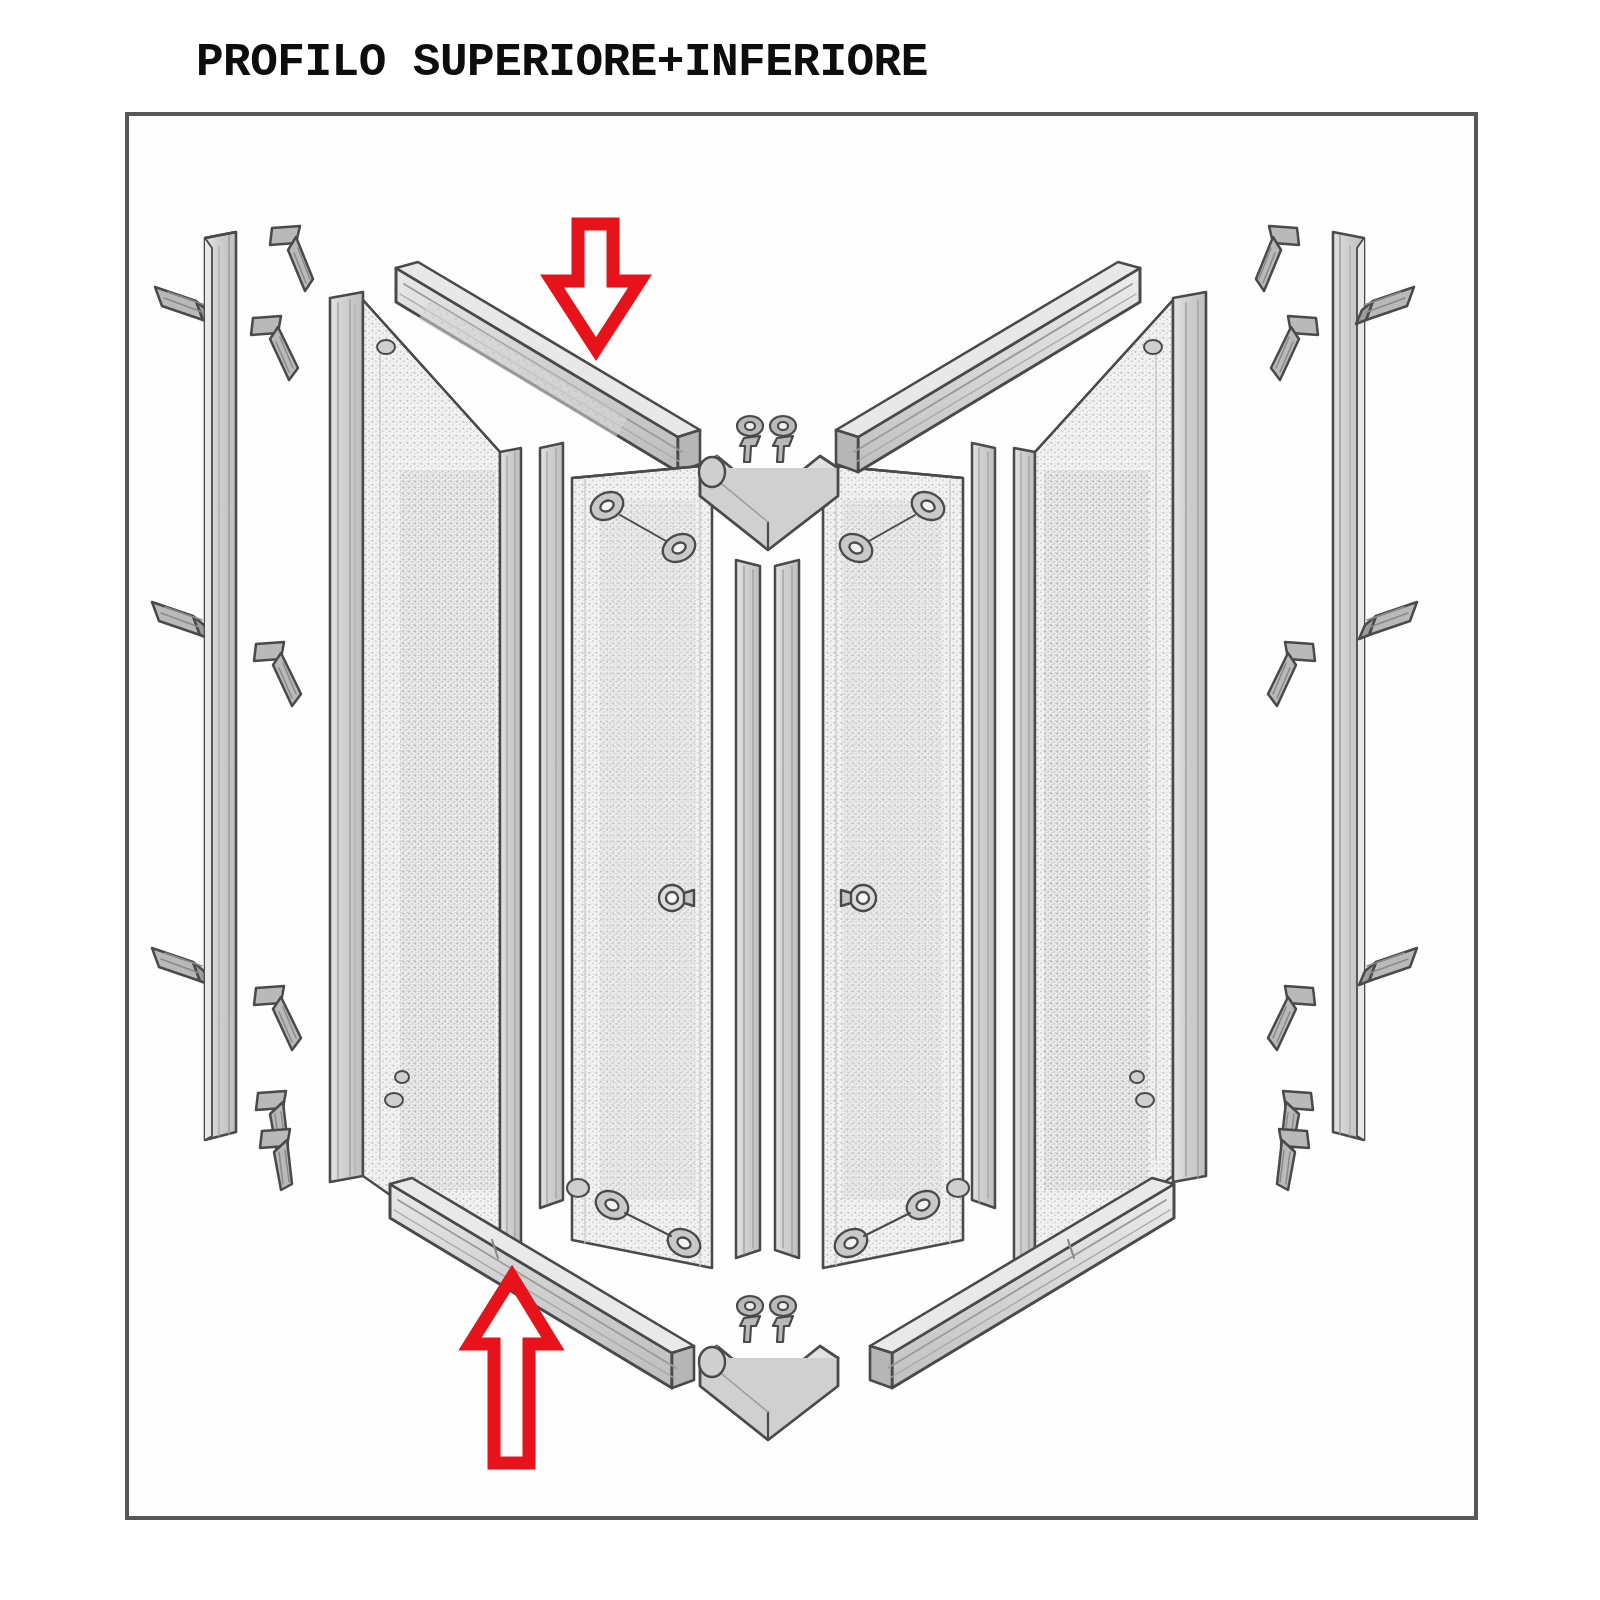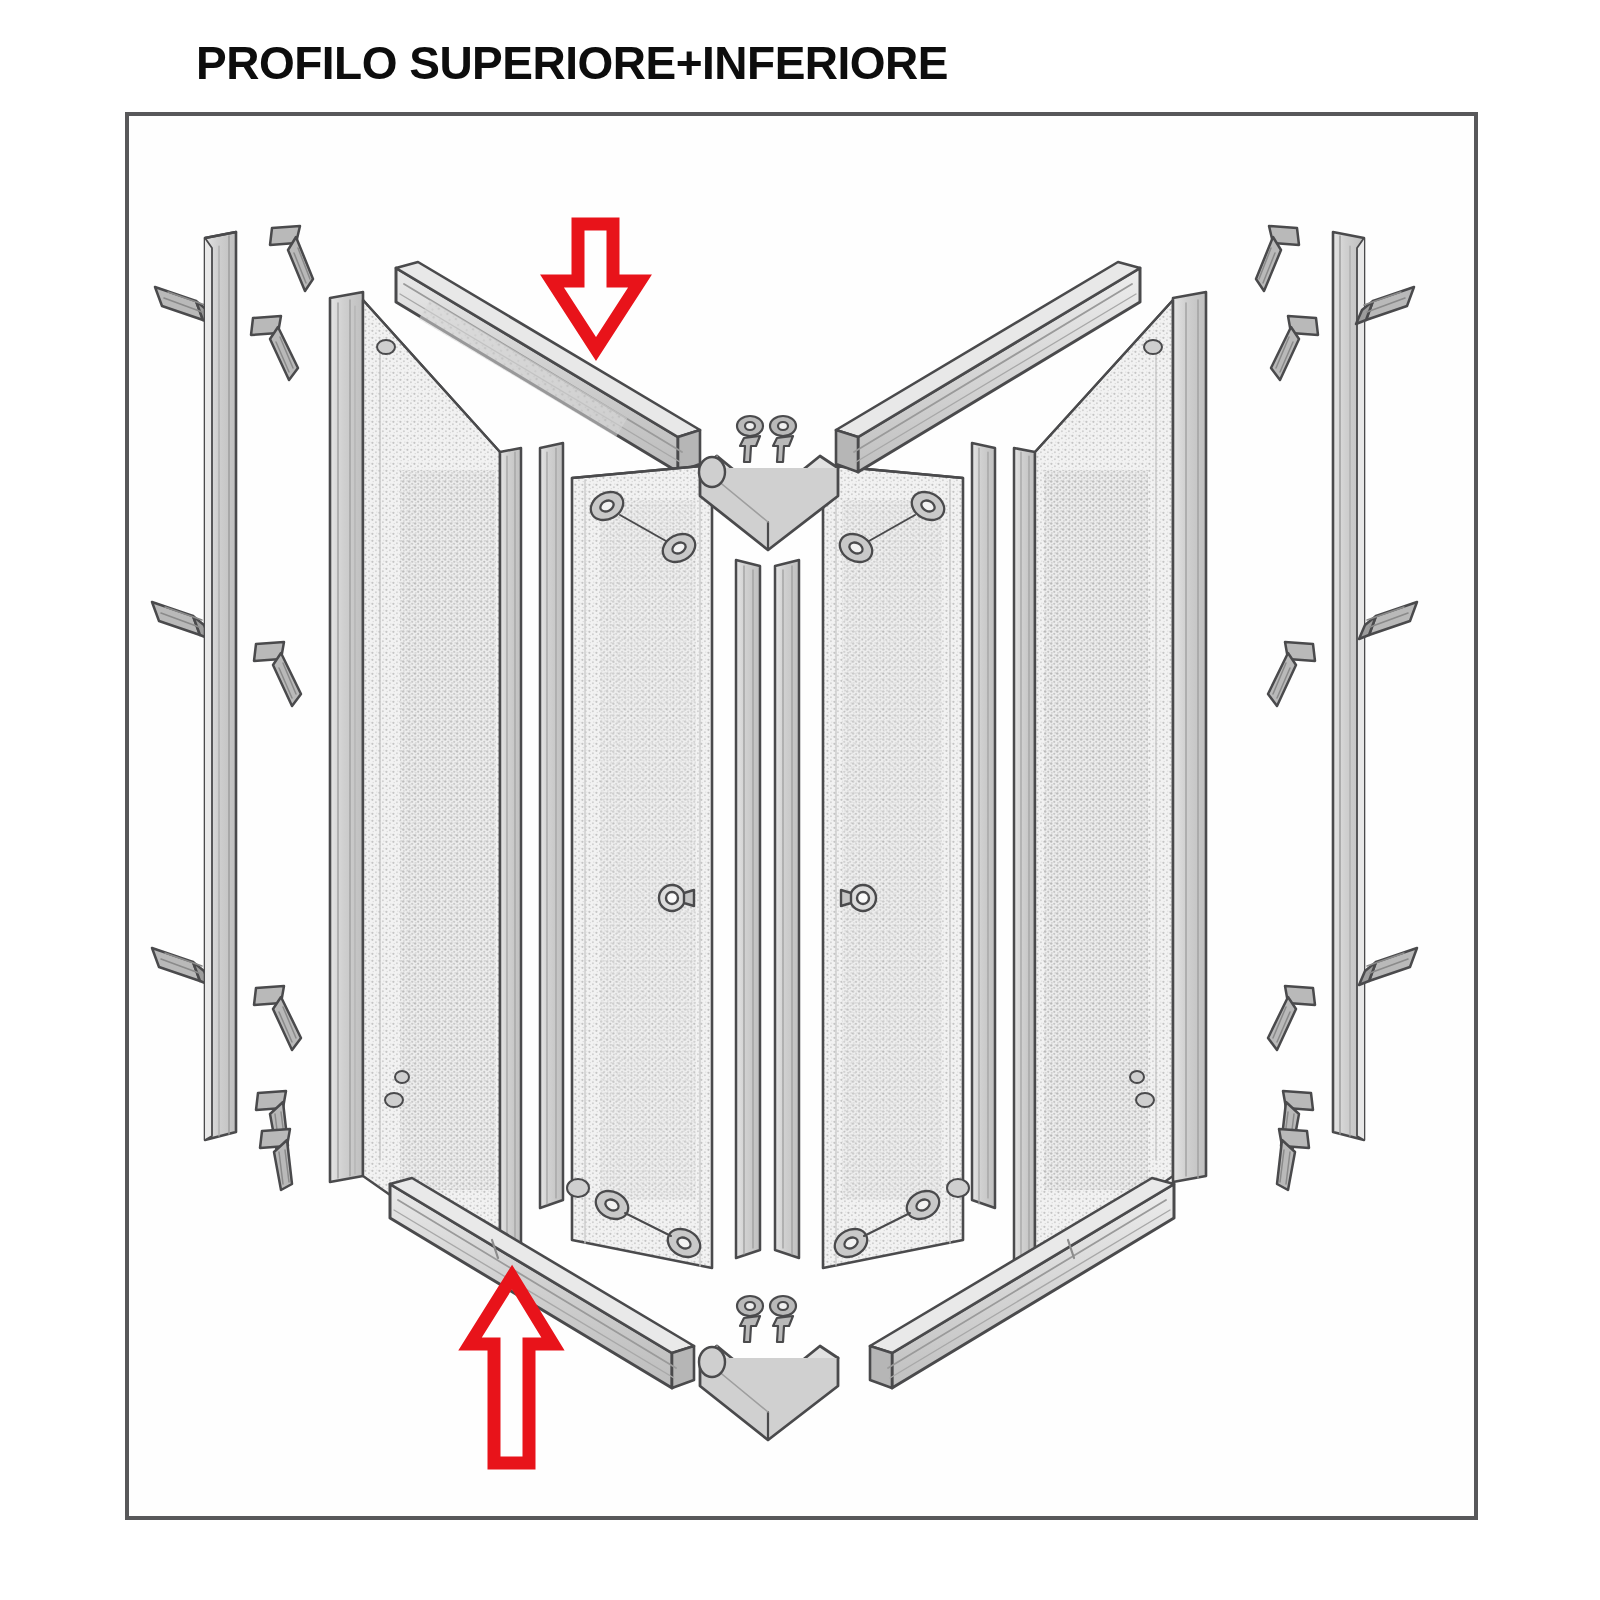--- a/index.html
+++ b/index.html
@@ -17,21 +17,21 @@
   #page {
     position: relative;
     width: 1600px;
     height: 1600px;
     background: #ffffff;
   }
   #title {
     position: absolute;
     left: 196px;
     top: 40px;
-    font-family: Liberation Sans, sans-serif;
+    font-family: Liberation Mono, monospace;
     font-weight: bold;
     font-size: 46px;
     letter-spacing: -0.5px;
     color: #0d0d0d;
     white-space: nowrap;
     line-height: 1;
   }
   #diagram-frame {
     position: absolute;
     left: 125px;

